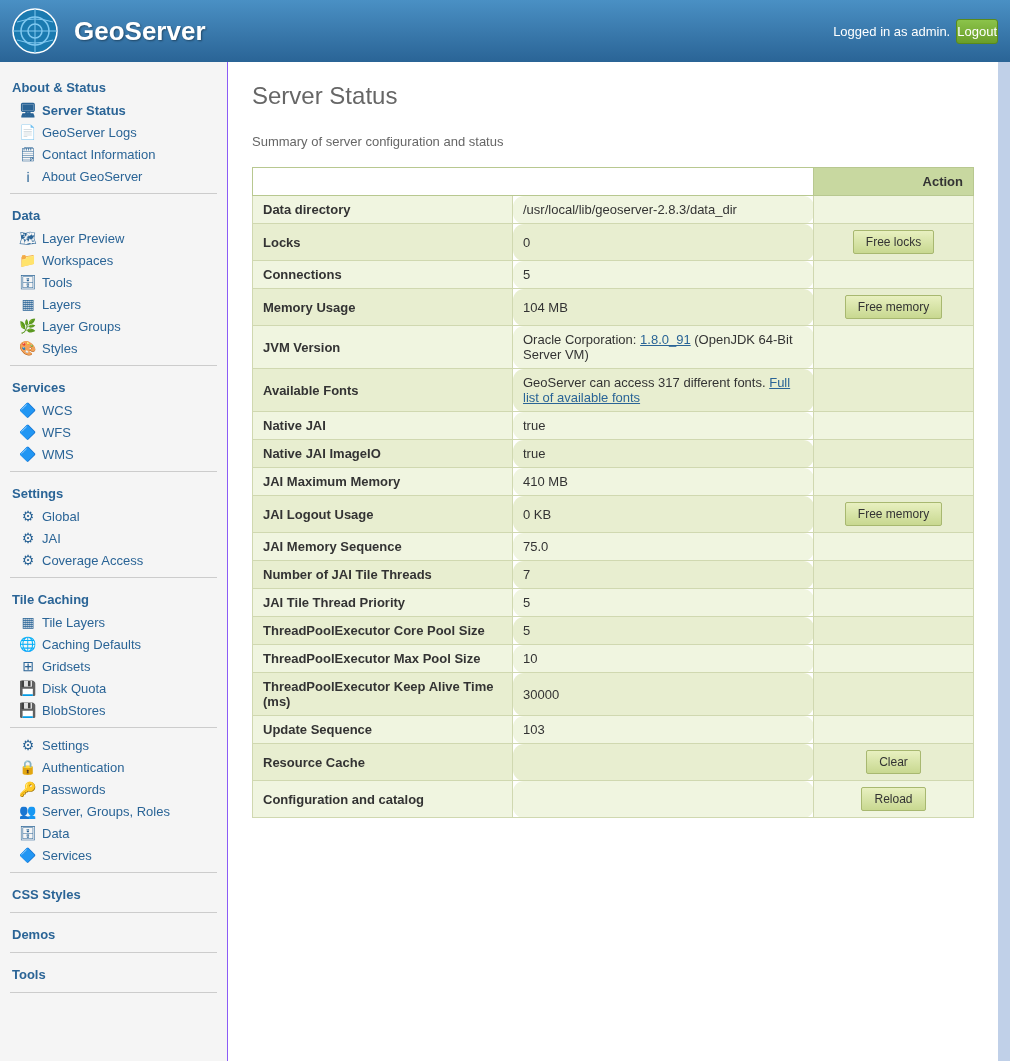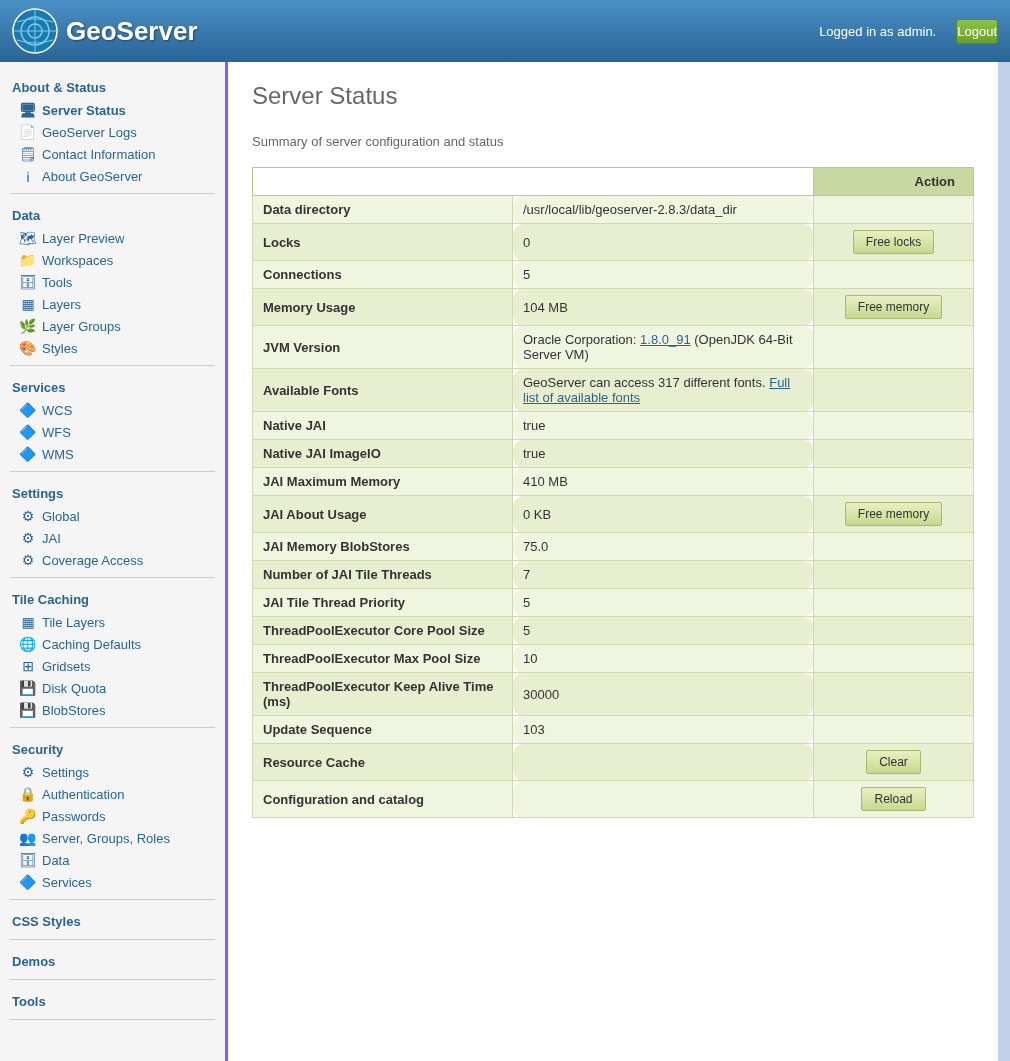--- a/index.html
+++ b/index.html
@@ -10,36 +10,36 @@
       background: linear-gradient(to bottom, #4a90c4 0%, #2a6496 100%);
       height: 62px;
       display: flex;
       align-items: center;
       justify-content: space-between;
       padding: 0 12px;
     }
     #logo-area {
       display: flex;
       align-items: center;
-      gap: 8px;
+      gap: 16px;
     }
     #logo-icon {
       width: 46px;
       height: 46px;
     }
     #logo-text {
       font-size: 26px;
       font-weight: bold;
       color: #fff;
       text-shadow: 1px 1px 2px rgba(0,0,0,0.4);
     }
     #header-right {
       display: flex;
       align-items: center;
-      gap: 20px;
+      gap: 6px;
       color: #fff;
       font-size: 13px;
     }
     #logout-btn {
       background: linear-gradient(to bottom, #8bc34a, #6a9e2a);
       border: 1px solid #5a8a1a;
       color: #fff;
       padding: 4px 0;
       cursor: pointer;
       font-size: 13px;
@@ -53,21 +53,21 @@
     #layout {
       display: flex;
       min-height: calc(1061px - 62px);
     }
 
     
     #sidebar {
       width: 228px;
       min-width: 228px;
       background: #f5f5f5;
-      border-right: 3px solid #8b5cf6;
+      border-right: 1px solid #8b5cf6;
       padding: 10px 0;
     }
     .sidebar-section-title {
       font-weight: bold;
       font-size: 13px;
       color: #2a6496;
       padding: 8px 12px 4px 12px;
     }
     .sidebar-item {
       display: flex;
@@ -114,21 +114,21 @@
     }
 
     
     .status-table {
       width: 100%;
       border-collapse: collapse;
     }
     .status-table th {
       background: #c8d8a0;
       text-align: right;
-      padding: 6px 18px;
+      padding: 6px 10px;
       font-weight: bold;
       font-size: 13px;
       border: 1px solid #b8c890;
     }
     .status-table tr:nth-child(odd) td {
       background: #f0f5e0;
     }
     .status-table tr:nth-child(even) td {
       background: #e8eed0;
     }
@@ -289,21 +289,20 @@
       <span class="sidebar-icon">💾</span>
       <span>Disk Quota</span>
     </a>
     <a class="sidebar-item">
       <span class="sidebar-icon">💾</span>
       <span>BlobStores</span>
     </a>
 
     <hr class="sidebar-divider">
 
-    <div class="sidebar-section-title">Security</div>
     <a class="sidebar-item">
       <span class="sidebar-icon">⚙</span>
       <span>Settings</span>
     </a>
     <a class="sidebar-item">
       <span class="sidebar-icon">🔒</span>
       <span>Authentication</span>
     </a>
     <a class="sidebar-item">
       <span class="sidebar-icon">🔑</span>
@@ -388,26 +387,26 @@
             <td class="label-cell">Native JAI ImageIO</td>
             <td class="value-cell">true</td>
             <td class="action-cell"></td>
           </tr>
           <tr>
             <td class="label-cell">JAI Maximum Memory</td>
             <td class="value-cell">410 MB</td>
             <td class="action-cell"></td>
           </tr>
           <tr>
-            <td class="label-cell">JAI About Usage</td>
+            <td class="label-cell">JAI Logout Usage</td>
             <td class="value-cell">0 KB</td>
             <td class="action-cell"><button class="action-btn">Free memory</button></td>
           </tr>
           <tr>
-            <td class="label-cell">JAI Memory BlobStores</td>
+            <td class="label-cell">JAI Memory Sequence</td>
             <td class="value-cell">75.0</td>
             <td class="action-cell"></td>
           </tr>
           <tr>
             <td class="label-cell">Number of JAI Tile Threads</td>
             <td class="value-cell">7</td>
             <td class="action-cell"></td>
           </tr>
           <tr>
             <td class="label-cell">JAI Tile Thread Priority</td>

